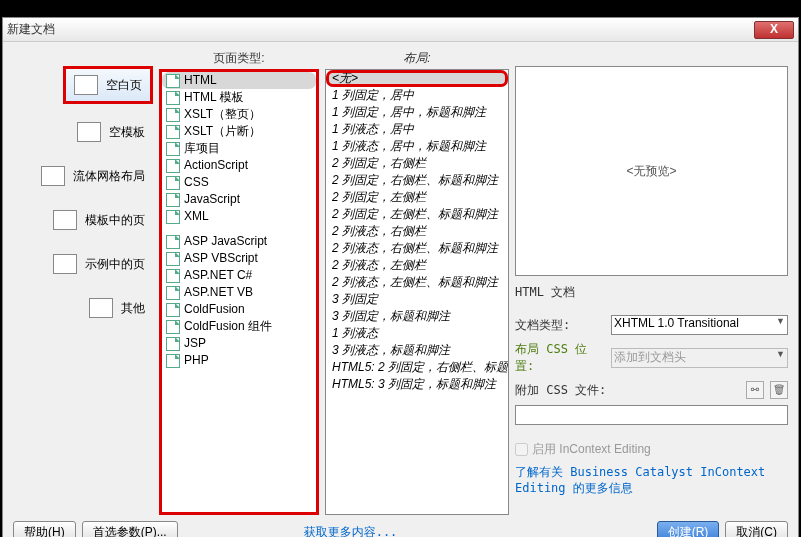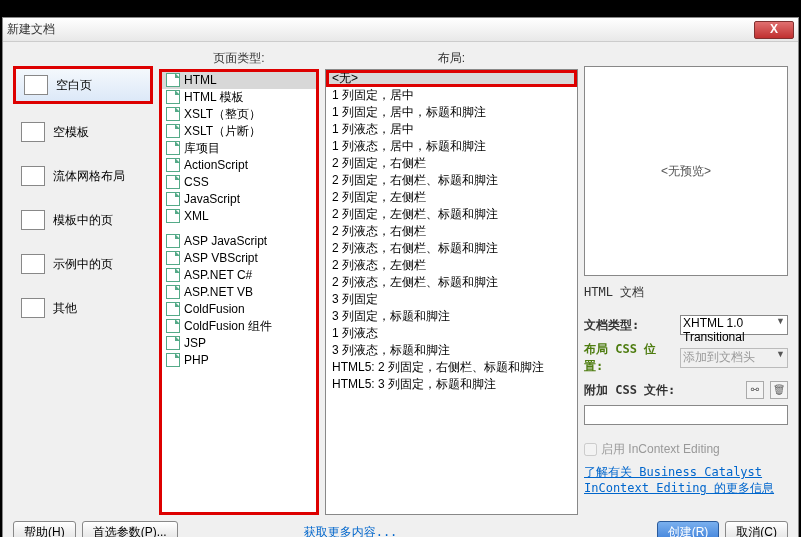--- a/index.html
+++ b/index.html
@@ -3,58 +3,58 @@
 <meta charset="utf-8">
 <style>
 * { box-sizing: border-box; margin: 0; padding: 0; font-family: "Microsoft YaHei", "SimSun", sans-serif; font-size: 12px; }
 body { background: #000; padding: 2px; }
 .window { background: #f0f0f0; border: 1px solid #888; width: 797px; height: 533px; display: flex; flex-direction: column; margin-top: 15px; }
 .titlebar { background: linear-gradient(#fff, #e8e8e8); border-bottom: 1px solid #ccc; height: 24px; display: flex; align-items: center; padding: 0 4px; }
 .titlebar-title { flex: 1; font-size: 12px; color: #333; }
 .close-btn { width: 40px; height: 18px; background: linear-gradient(#e07070, #c03030); border: 1px solid #803030; border-radius: 2px; color: #fff; text-align: center; line-height: 14px; font-size: 10px; font-weight: bold; }
 .body { flex: 1; display: flex; flex-direction: column; padding: 8px 10px 6px 10px; }
 .columns { flex: 1; display: flex; gap: 6px; min-height: 0; }
-.sidebar { width: 140px; display: flex; flex-direction: column; gap: 12px; padding-top: 16px; }
+.sidebar { width: 140px; display: flex; flex-direction: column; gap: 12px; padding-top: 16px; align-items: flex-end; }
 .side-item { display: flex; align-items: center; gap: 8px; padding: 6px 8px; cursor: pointer; }
 .side-item.selected { border: 3px solid #d00; background: linear-gradient(#f4f8fc, #dce8f8); }
 .side-icon { width: 24px; height: 20px; border: 1px solid #888; background: #fff; position: relative; }
 .col { display: flex; flex-direction: column; min-height: 0; }
 .col-header { font-size: 12px; color: #333; margin-bottom: 2px; text-align: center; }
 .listbox { flex: 1; background: #fff; border: 1px solid #888; overflow-y: auto; overflow-x: hidden; }
 .page-type-col { width: 160px; }
 .page-type-col .listbox { border: 3px solid #d00; overflow: hidden; }
-.listitem { display: flex; align-items: flex-start; gap: 4px; padding: 1px 4px; white-space: nowrap; cursor: pointer; font-family: "SimSun", monospace; font-size: 12px; line-height: 15px; }
+.listitem { display: flex; align-items: flex-end; gap: 4px; padding: 1px 4px; white-space: nowrap; cursor: pointer; font-family: "SimSun", monospace; font-size: 12px; line-height: 15px; border-radius: 7px; }
 .listitem.selected { background: #d8d8d8; }
 .doc-icon { width: 14px; height: 14px; position: relative; flex-shrink: 0; }
 .doc-icon::before { content: ""; position: absolute; inset: 0; background: #fff; border: 1px solid #5a8; }
 .doc-icon::after { content: ""; position: absolute; right: 0; top: 0; width: 5px; height: 5px; background: #5a8; clip-path: polygon(0 0, 100% 100%, 0 100%); }
 .separator { height: 8px; }
-.layout-col { width: 253px; }
+.layout-col { width: 184px; font-style: italic; }
 .layout-col .listbox { position: relative; overflow: hidden; }
 .layout-list-inner { position: absolute; inset: 0; overflow: auto; }
 .layout-list-inner::-webkit-scrollbar { height: 16px; }
 .layout-list-inner::-webkit-scrollbar-thumb { background: #ccc; border: 1px solid #888; }
 .layout-col .listitem { padding-left: 6px; }
 .layout-col .listitem.selected { outline: 3px solid #d00; outline-offset: -3px; background: #d8d8d8; }
 .right-col { flex: 1; display: flex; flex-direction: column; padding-top: 16px; }
 .preview { height: 210px; border: 1px solid #888; background: #fff; display: flex; align-items: center; justify-content: center; color: #555; font-size: 12px; }
 .preview-caption { margin: 8px 0 14px 0; font-size: 12px; color: #333; font-family: "SimSun", monospace; }
 .opt-row { display: flex; align-items: center; gap: 6px; margin-bottom: 6px; }
-.opt-label { width: 90px; font-size: 12px; color: #333; font-family: "SimSun", monospace; font-weight: bold; }
+.opt-label { width: 90px; font-size: 12px; color: #333; font-family: "SimSun", monospace; }
 .opt-label.disabled { color: #4d7c0f; }
 .select { flex: 1; height: 20px; border: 1px solid #888; background: #fff; font-family: "SimSun", monospace; font-size: 12px; padding: 0 2px; display: flex; justify-content: space-between; }
 .select .arrow { font-size: 9px; color: #555; }
 .select.disabled { background: #f0f0f0; color: #999; border-color: #bbb; }
 .attach-row { display: flex; align-items: center; gap: 4px; margin-bottom: 6px; }
 .attach-box { flex: 1; height: 20px; border: 1px solid #888; background: #fff; }
 .mini-btn { width: 18px; height: 18px; border: 1px solid #aaa; background: #f4f4f4; font-size: 10px; text-align: center; line-height: 16px; color: #555; }
 .checkbox-row { display: flex; align-items: center; gap: 4px; margin: 10px 0 6px 0; font-family: "SimSun", monospace; }
 .checkbox-row input { width: 13px; height: 13px; }
 .checkbox-row.disabled { color: #999; }
-.link { color: #0066cc; text-decoration: underline; cursor: pointer; font-family: "SimSun", monospace; line-height: 16px; }
+.link { color: #0066cc; cursor: pointer; font-family: "SimSun", monospace; line-height: 16px; }
 .footer { display: flex; align-items: center; gap: 6px; padding-top: 6px; }
 .footer-spacer { flex: 1; }
 .btn { height: 22px; padding: 0 10px; border: 1px solid #888; border-radius: 3px; background: linear-gradient(#fff, #e0e0e0); font-size: 12px; cursor: pointer; }
 .btn.primary { background: linear-gradient(#7ab0ee, #3b7dd8); border-color: #2a5a9a; color: #fff; }
 .footer .link { margin-left: 120px; }
 </style>
 </head>
 <body>
 
 <div class="window">

